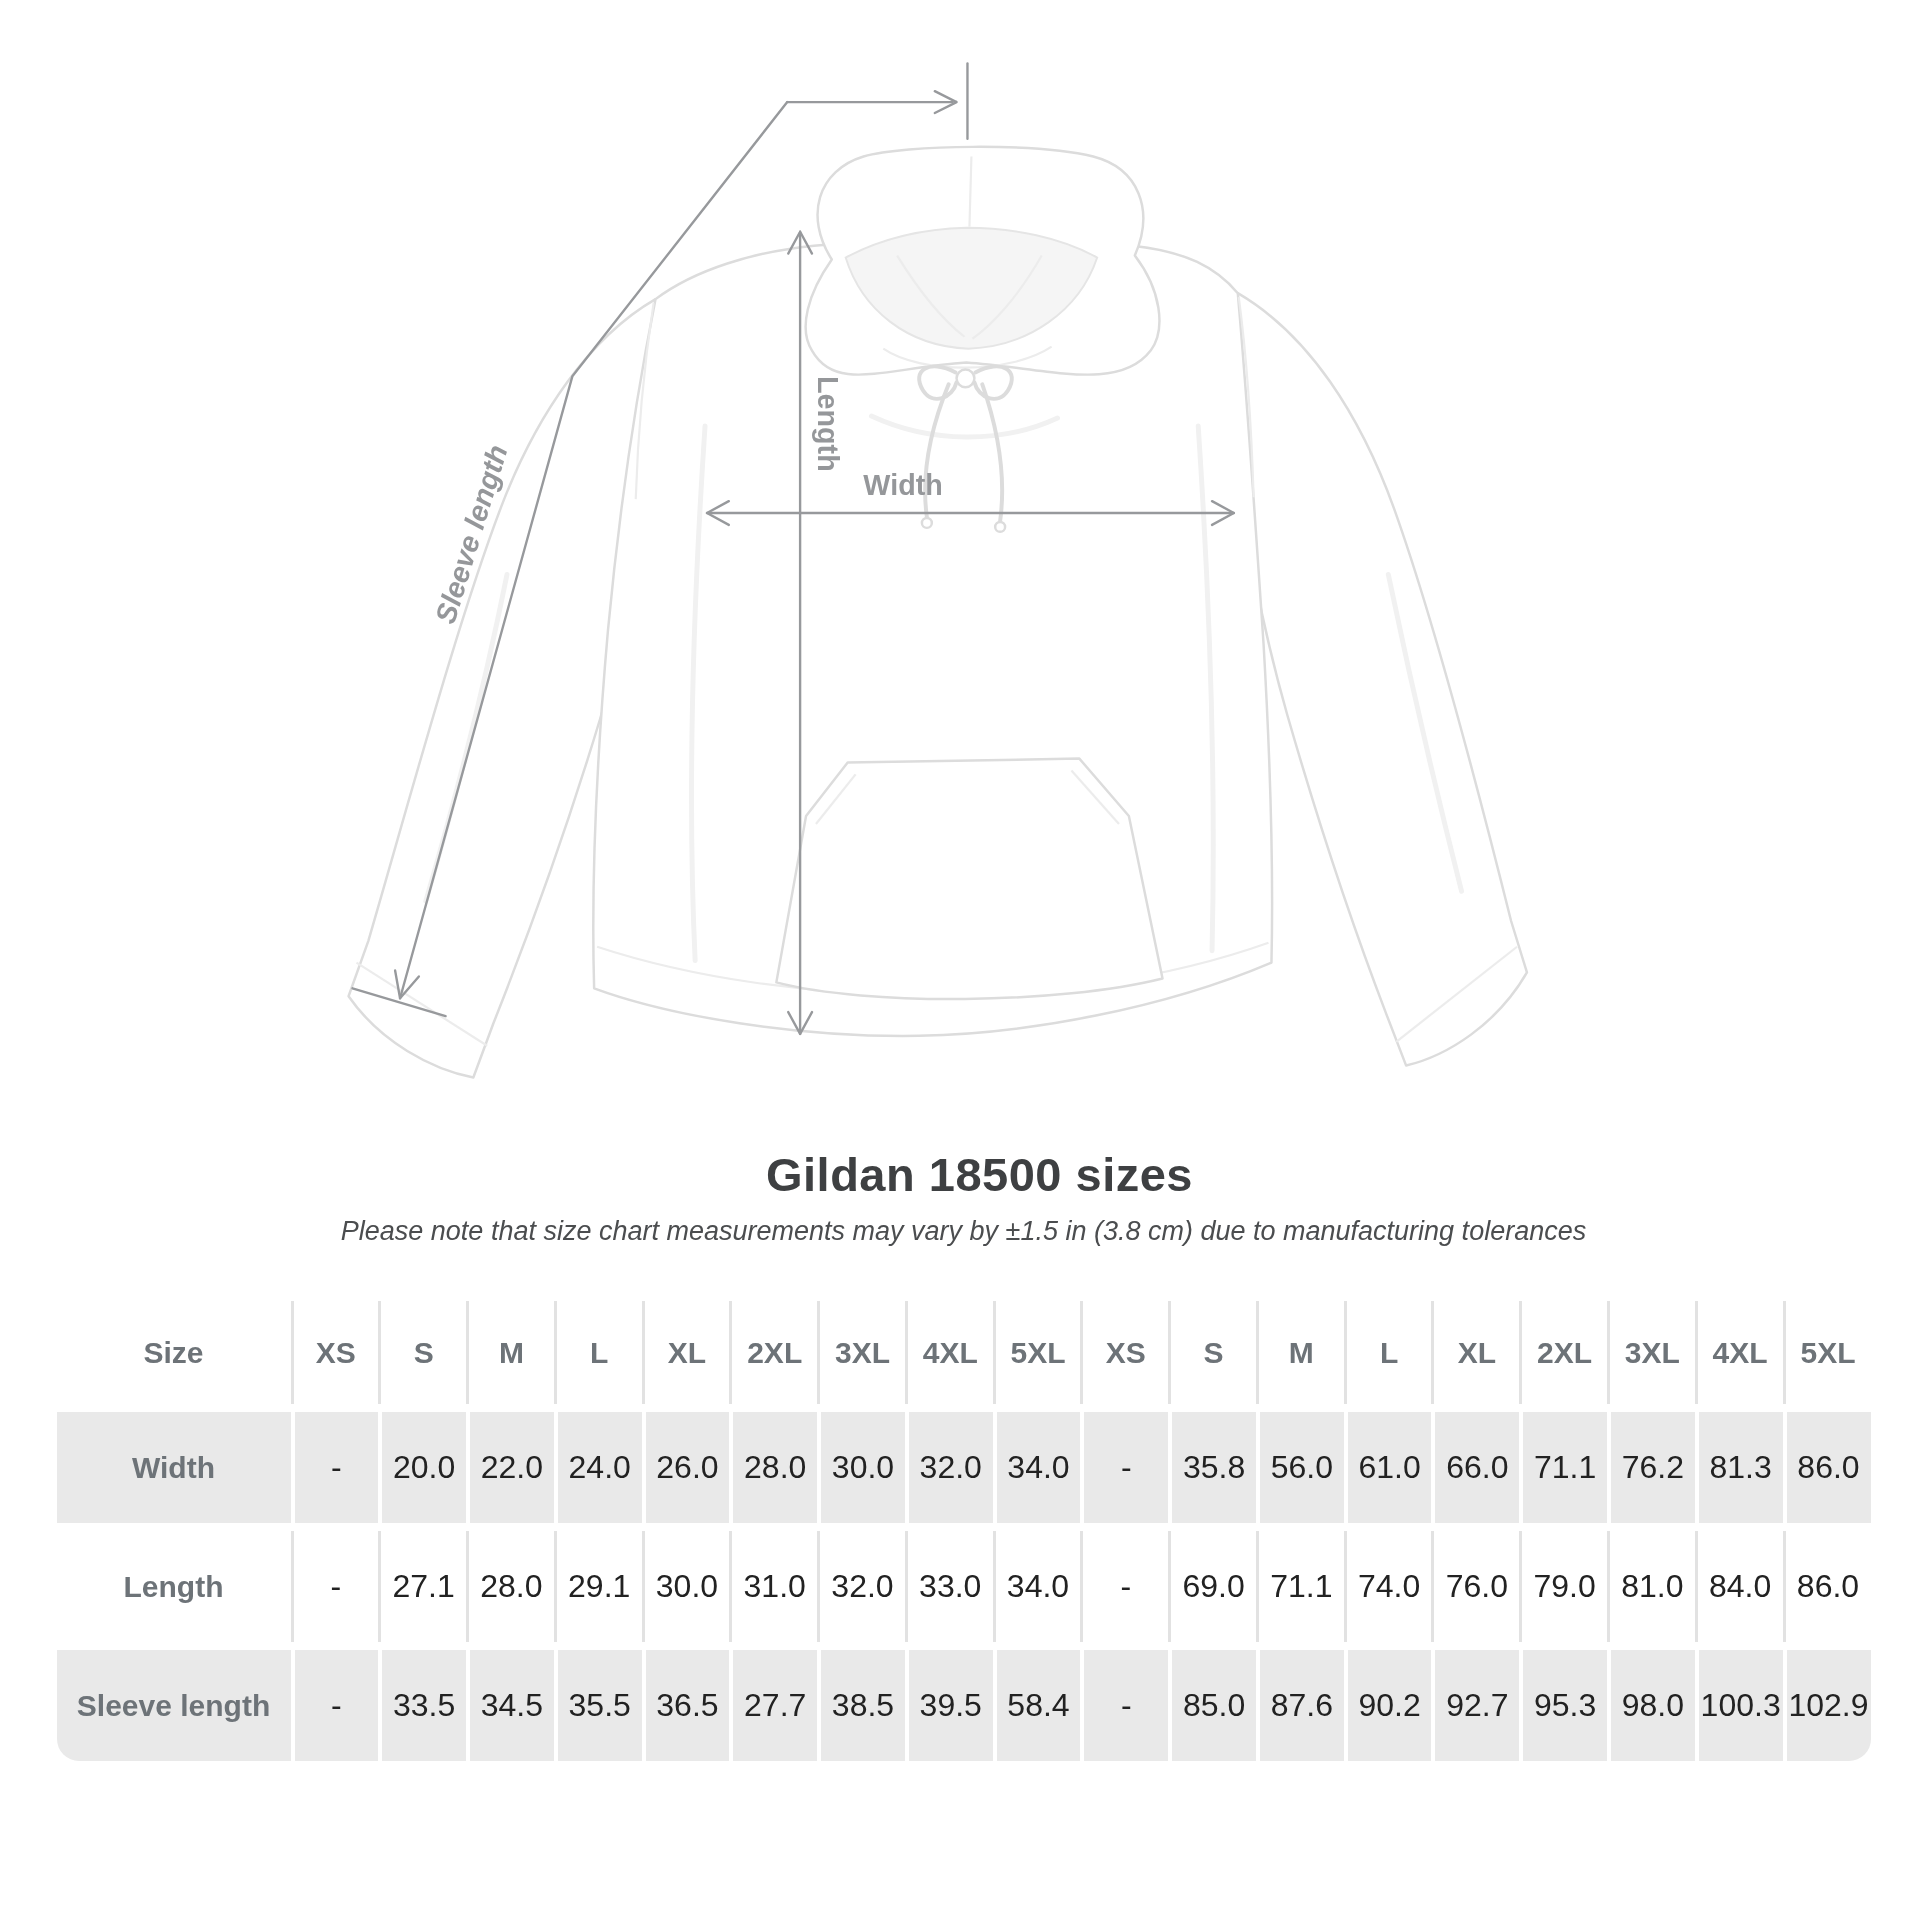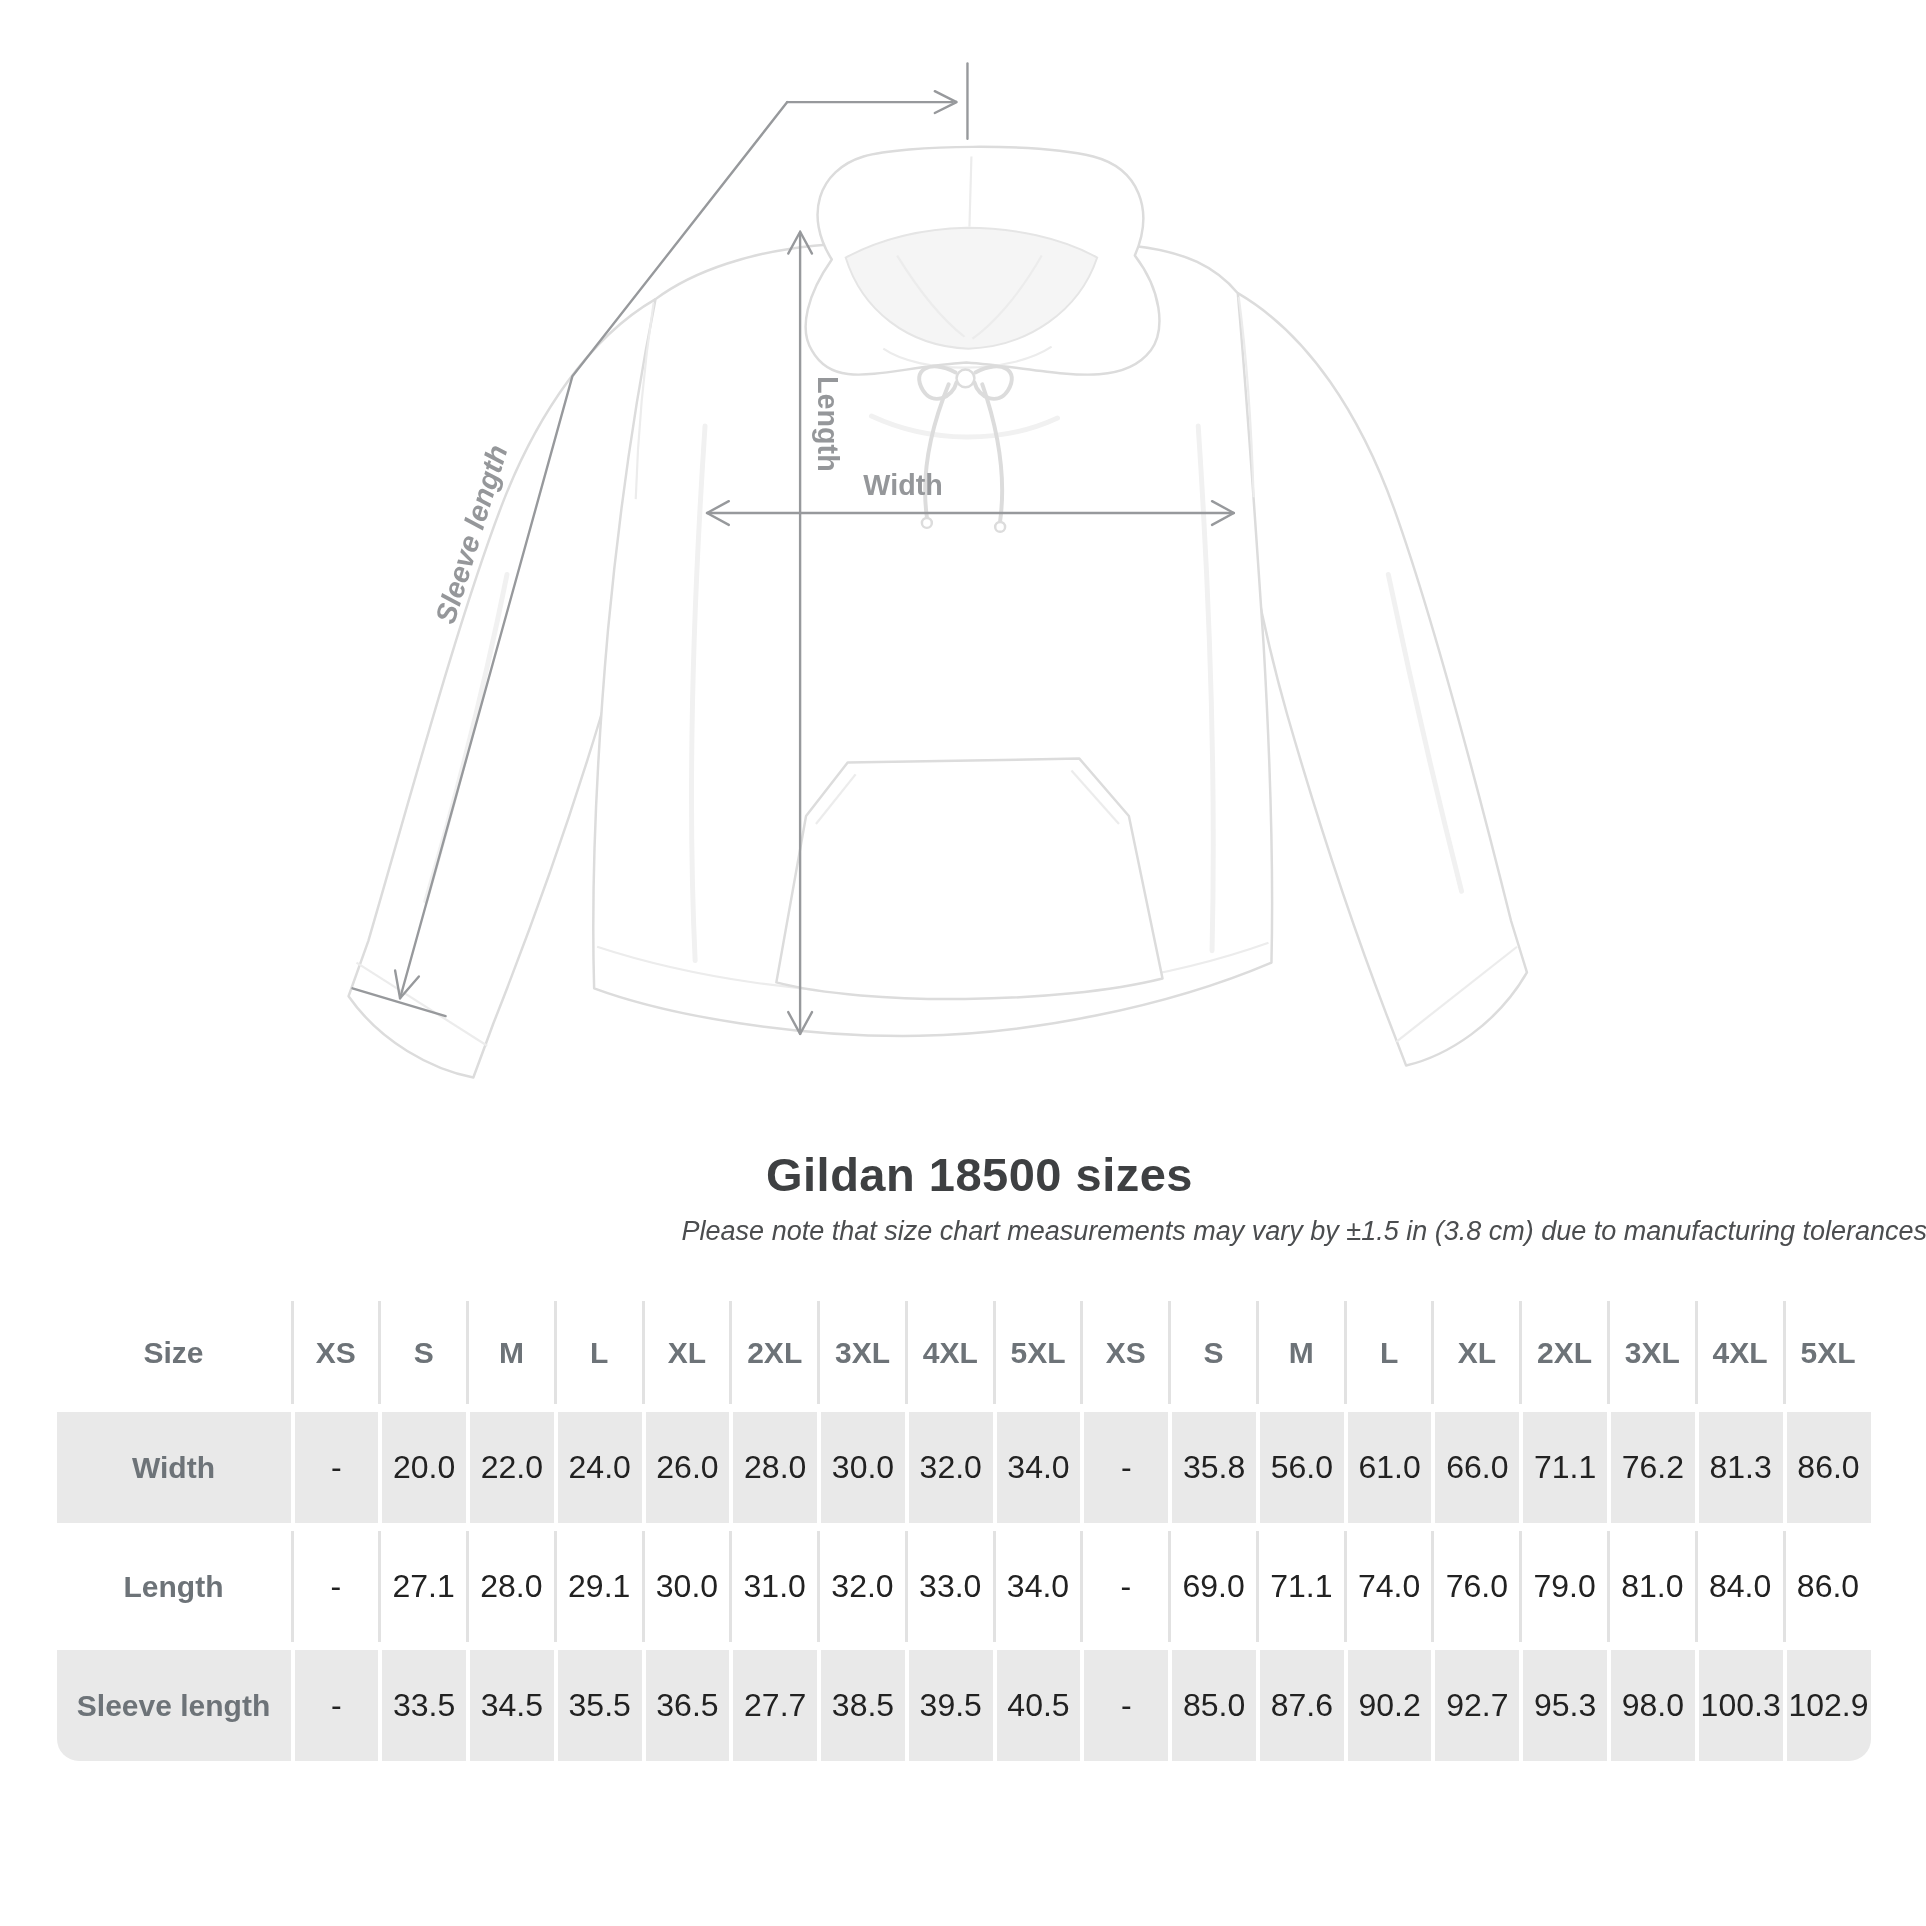--- a/index.html
+++ b/index.html
@@ -21,21 +21,21 @@
   
   .ann{fill:none;stroke:var(--annotation,#97999c);stroke-width:2.4;stroke-linecap:round;}
   .lbl{fill:#95979a;font-weight:700;font-size:29px;font-family:"Liberation Sans",sans-serif;}
   .lbl.it{font-style:italic;}
 
   .title{
     margin:16px 0 0;text-align:center;font-size:47px;font-weight:700;
     color:var(--title-text,#3e4042);letter-spacing:0.5px;padding-left:32px;
   }
   .subtitle{
-    margin:14px 0 0;text-align:right;font-size:27px;font-style:italic;
+    margin:14px 16px 0;text-align:center;font-size:27px;font-style:italic;
     color:var(--subtitle-text,#4b4d4f);
   }
 
   table.size-table{
     margin:46px auto 0;width:1814px;border-collapse:separate;border-spacing:0 8px;
     table-layout:fixed;
   }
   col.c-label{width:234px;}
   td{text-align:center;vertical-align:middle;padding:0;}
 
@@ -235,21 +235,21 @@
     <tr class="data-row row-gray sep-gray bottom-row">
       <td class="row-label">Sleeve length</td>
       <td>-</td>
       <td>33.5</td>
       <td>34.5</td>
       <td>35.5</td>
       <td>36.5</td>
       <td>27.7</td>
       <td>38.5</td>
       <td>39.5</td>
-      <td>40.5</td>
+      <td>58.4</td>
       <td>-</td>
       <td>85.0</td>
       <td>87.6</td>
       <td>90.2</td>
       <td>92.7</td>
       <td>95.3</td>
       <td>98.0</td>
       <td>100.3</td>
       <td>102.9</td>
     </tr>

